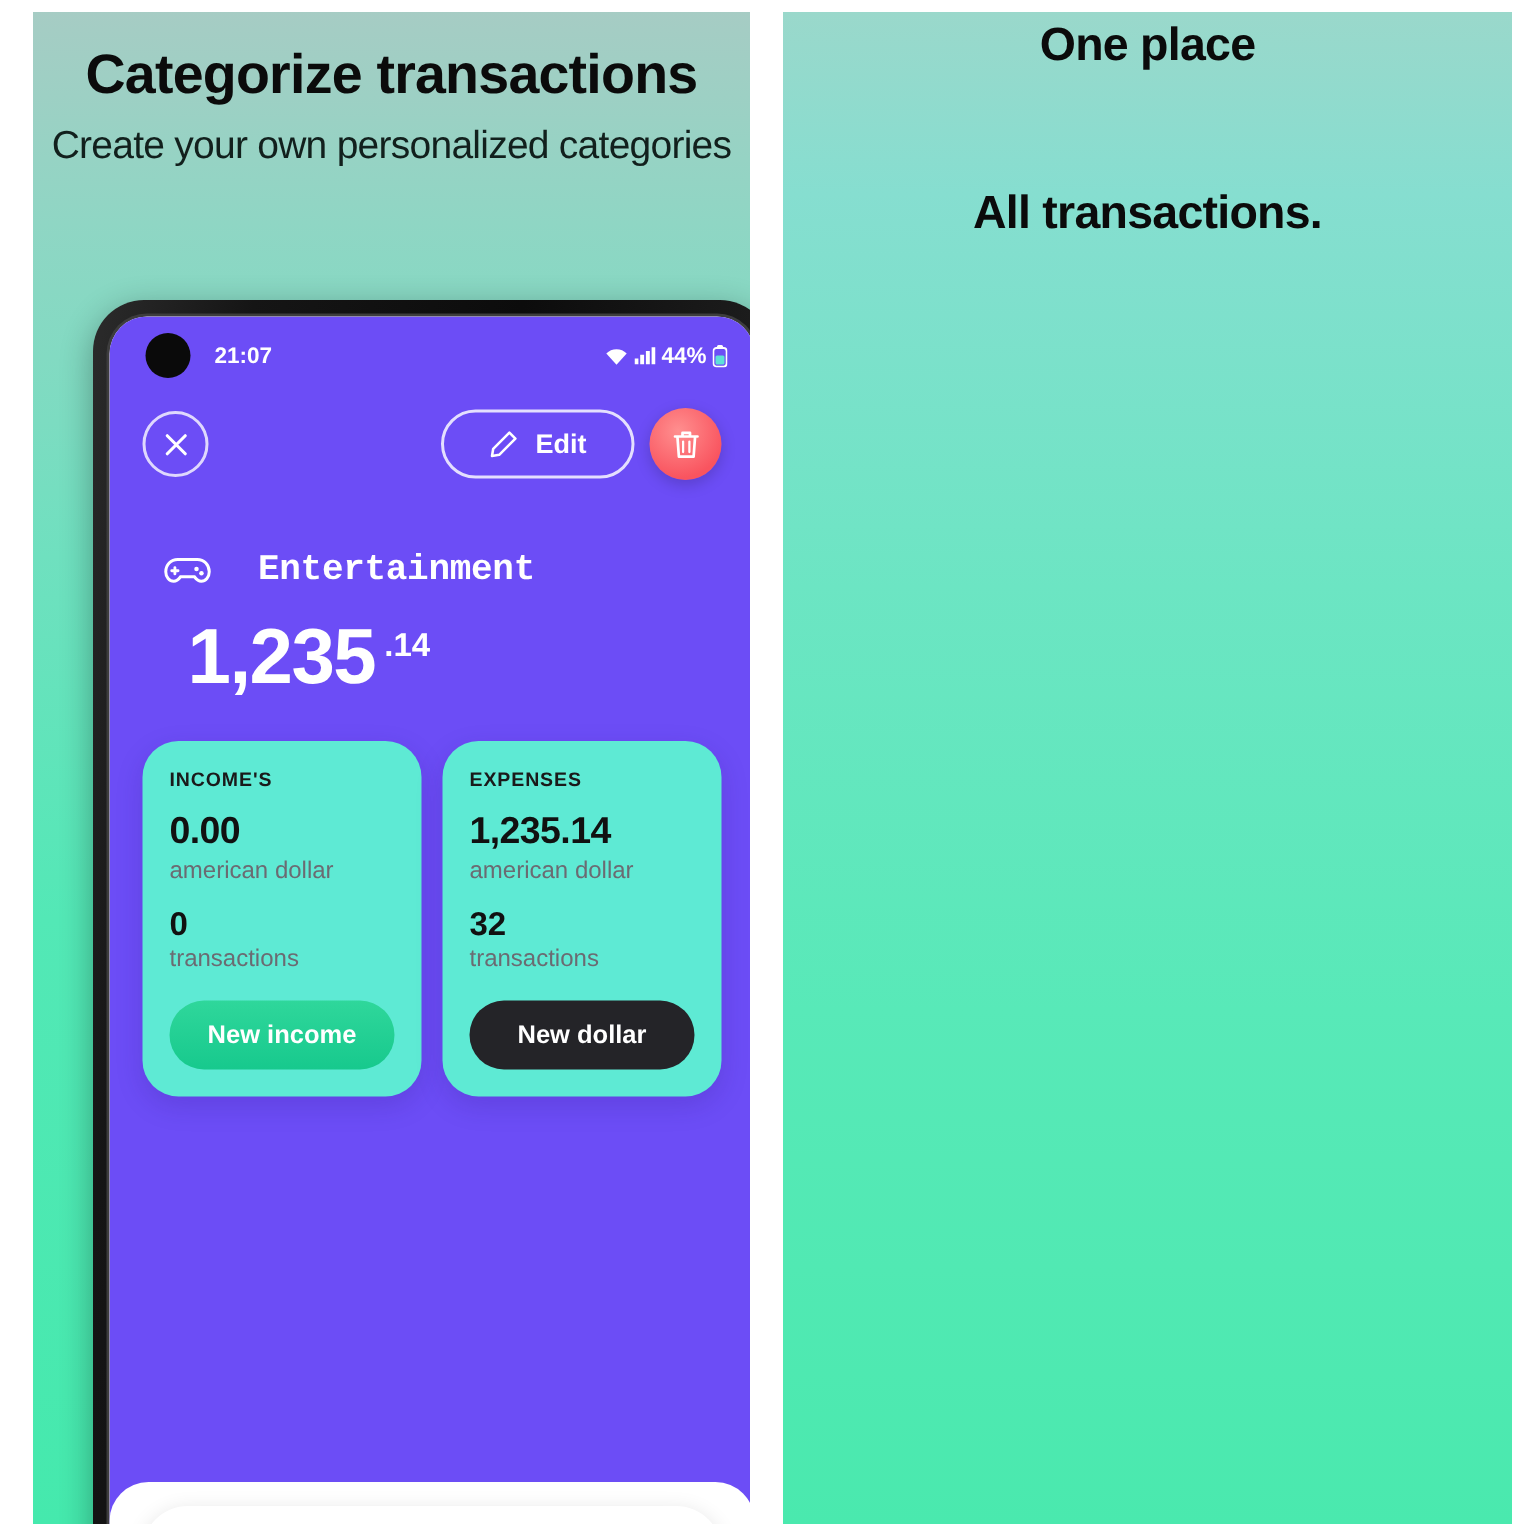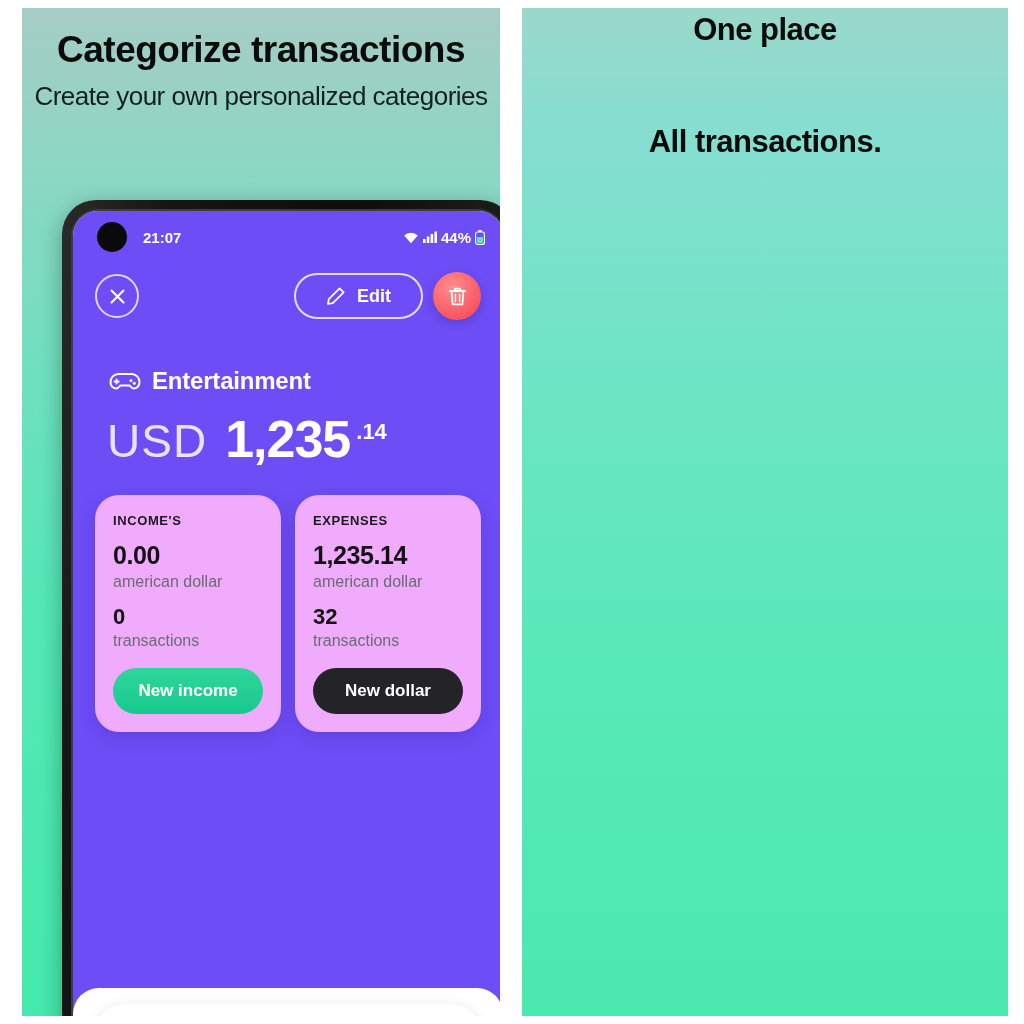--- a/index.html
+++ b/index.html
@@ -48,30 +48,30 @@
   .close-btn { width:44px; height:44px; border-radius:50%; border:2px solid rgba(255,255,255,.78);
                display:flex; align-items:center; justify-content:center; color:#fff; }
   .edit-btn { margin-left:auto; height:46px; padding:12px 30px; border-radius:24px;
               border:2px solid rgba(255,255,255,.82); display:flex; align-items:center; gap:11px;
               color:#fff; font-weight:800; font-size:18px; }
   .trash-btn { width:48px; height:48px; border-radius:50%;
                background:radial-gradient(circle at 40% 32%, #ff8f8f, #f9545f 72%);
                display:flex; align-items:center; justify-content:center;
                box-shadow:0 3px 10px rgba(0,0,0,.18); }
 
-  .cat-row { display:flex; align-items:center; gap:11px; padding:38px 0 0 36px; color:#fff; }
+  .cat-row { display:flex; align-items:center; gap:31px; padding:38px 0 0 36px; color:#fff;font-family:Liberation Mono, monospace; }
   .cat-name { font-size:24px; font-weight:800; letter-spacing:-0.2px; }
 
   .amount-row { display:flex; align-items:baseline; padding:14px 0 0 34px; color:#fff; }
   .amt-cur { font-size:46px; font-weight:300; color:rgba(255,255,255,.85); letter-spacing:1px; }
   .amt-main{ font-size:52px; font-weight:800; margin-left:18px; letter-spacing:-1px; }
   .amt-dec { font-size:22px; font-weight:700; margin-left:6px; position:relative; top:-18px; }
 
   .cards { display:flex; gap:14px; padding:26px 22px 0 22px; }
-  .stat-card { flex:1; background:#f0abfc; border-radius:24px; padding:18px 18px 18px 18px;
+  .stat-card { flex:1; background:#5eead4; border-radius:24px; padding:18px 18px 18px 18px;
                box-shadow:0 6px 18px rgba(40,20,120,.17); display:flex; flex-direction:column; }
   .sc-title { font-size:13px; font-weight:800; color:#1a1a1a; letter-spacing:.6px; }
   .sc-big { font-size:25px; font-weight:800; color:#111; margin-top:13px; letter-spacing:-.4px; }
   .sc-sub { font-size:16px; color:#6b6b72; margin-top:3px; }
   .sc-cnt { font-size:22px; font-weight:800; color:#111; margin-top:13px; }
   .sc-cnt-sub { font-size:16px; color:#6b6b72; margin-top:2px; }
   .sc-btn { margin-top:18px; height:46px; border-radius:24px; display:flex;
             align-items:center; justify-content:center; font-size:17px; font-weight:800; color:#fff; }
   .btn-green { background:linear-gradient(180deg,#2fd79b,#17c98d);justify-content:center; }
   .btn-dark  { background:#242428; }
@@ -157,21 +157,20 @@
                   <path d="M9.5 4h13c4.6 0 8 3.6 8 8.2 0 3.6-2.4 6.3-5.3 6.3-2.1 0-3.4-1.4-4.6-3H11.4c-1.2 1.6-2.5 3-4.6 3C3.9 18.5 1.5 15.8 1.5 12.2 1.5 7.6 4.9 4 9.5 4Z" fill="none" stroke="#fff" stroke-width="2"></path>
                   <path d="M7.6 9.4v4.2M5.5 11.5h4.2" stroke="#fff" stroke-width="1.9" stroke-linecap="round"></path>
                   <circle cx="22" cy="10.4" r="1.5" fill="#fff"></circle>
                   <circle cx="25.3" cy="13.2" r="1.5" fill="#fff"></circle>
                 </svg>
               </span>
               <span class="cat-name">Entertainment</span>
             </div>
 
             <div class="amount-row">
-              <span class="amt-cur">USD</span>
               <span class="amt-main">1,235</span>
               <span class="amt-dec">.14</span>
             </div>
 
             <div class="cards">
               <div class="stat-card">
                 <div class="sc-title">INCOME'S</div>
                 <div class="sc-big">0.00</div>
                 <div class="sc-sub">american dollar</div>
                 <div class="sc-cnt">0</div>

